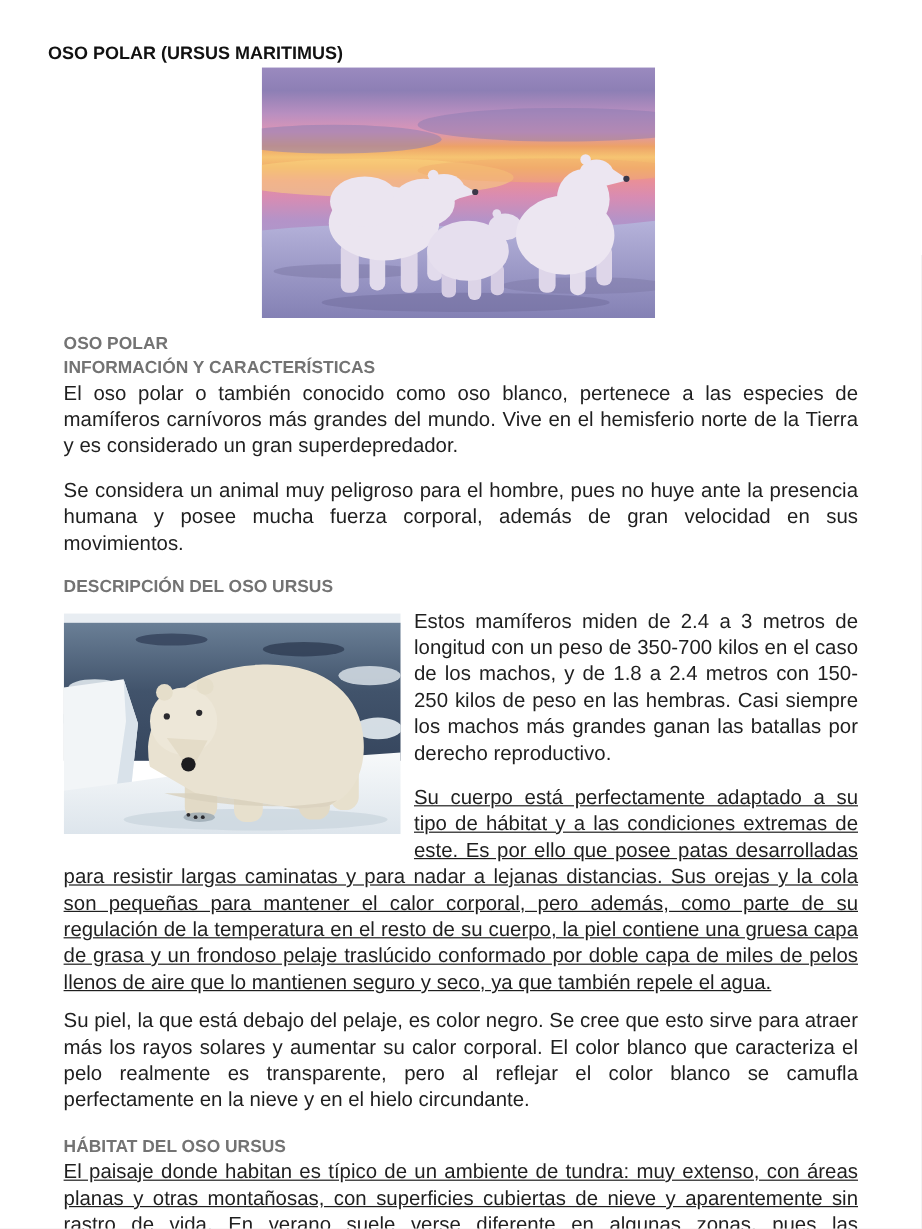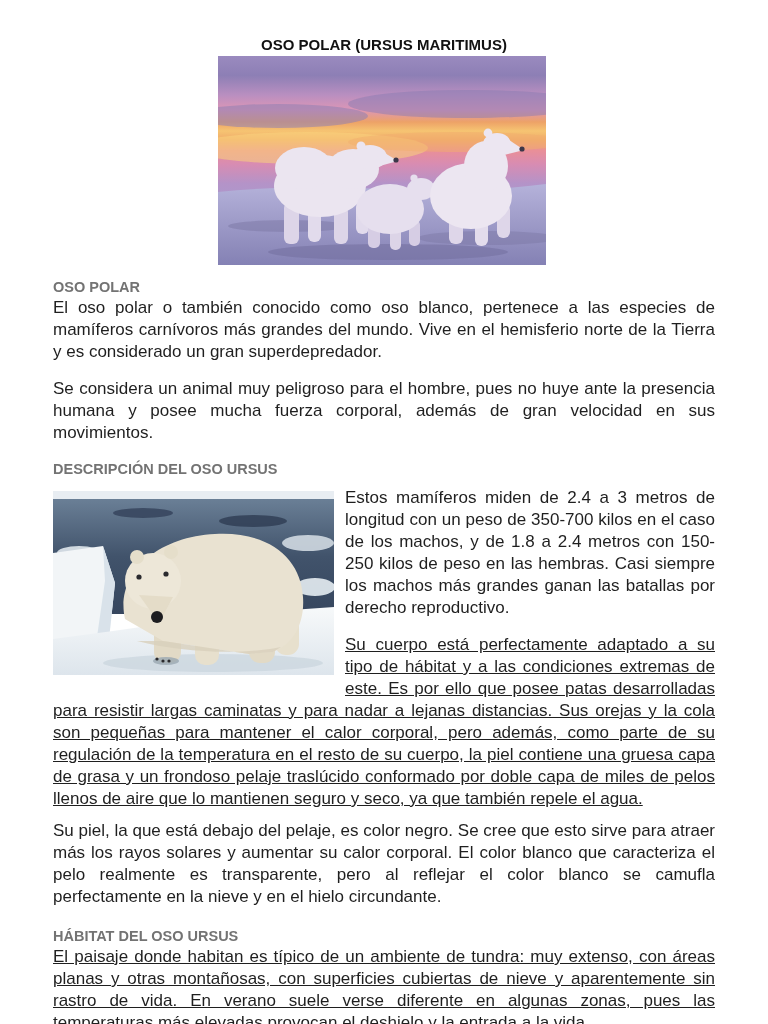--- a/index.html
+++ b/index.html
@@ -12,24 +12,24 @@
     background: #ffffff;
     font-family: "Liberation Sans", sans-serif;
     color: #1f1f1f;
     overflow: hidden;
   }
   .doc-title {
     position: absolute;
     top: 36px;
     left: 0;
     width: 768px;
-    text-align: center;
     font-size: 15px;
     font-weight: 700;
     color: #111;
+    padding-left: 40px;
   }
   .photo1 {
     position: absolute;
     left: 218px;
     top: 56px;
     width: 328px;
     height: 209px;
     overflow: hidden;
   }
   .photo2 {
@@ -138,20 +138,21 @@
         <polygon points="288,82 306,94 286,99"></polygon>
         <circle cx="270" cy="77" r="4.4"></circle>
         <circle cx="304" cy="93" r="2.6" fill="#3c3749"></circle>
       </g>
     </svg>
   </div>
 
   <div class="content">
 
     <h2>OSO POLAR</h2>
+    <h2>INFORMACIÓN Y CARACTERÍSTICAS</h2>
     <p>El oso polar o también conocido como oso blanco, pertenece a las especies de mamíferos carnívoros más grandes del mundo. Vive en el hemisferio norte de la Tierra y es considerado un gran superdepredador.</p>
     <p>Se considera un animal muy peligroso para el hombre, pues no huye ante la presencia humana y posee mucha fuerza corporal, además de gran velocidad en sus movimientos.</p>
 
     <h2 class="h-desc">DESCRIPCIÓN DEL OSO URSUS</h2>
 
     <div class="flow">
 
       <div class="photo2">
         <svg viewBox="0 0 281 184" preserveAspectRatio="none">
           <defs>

